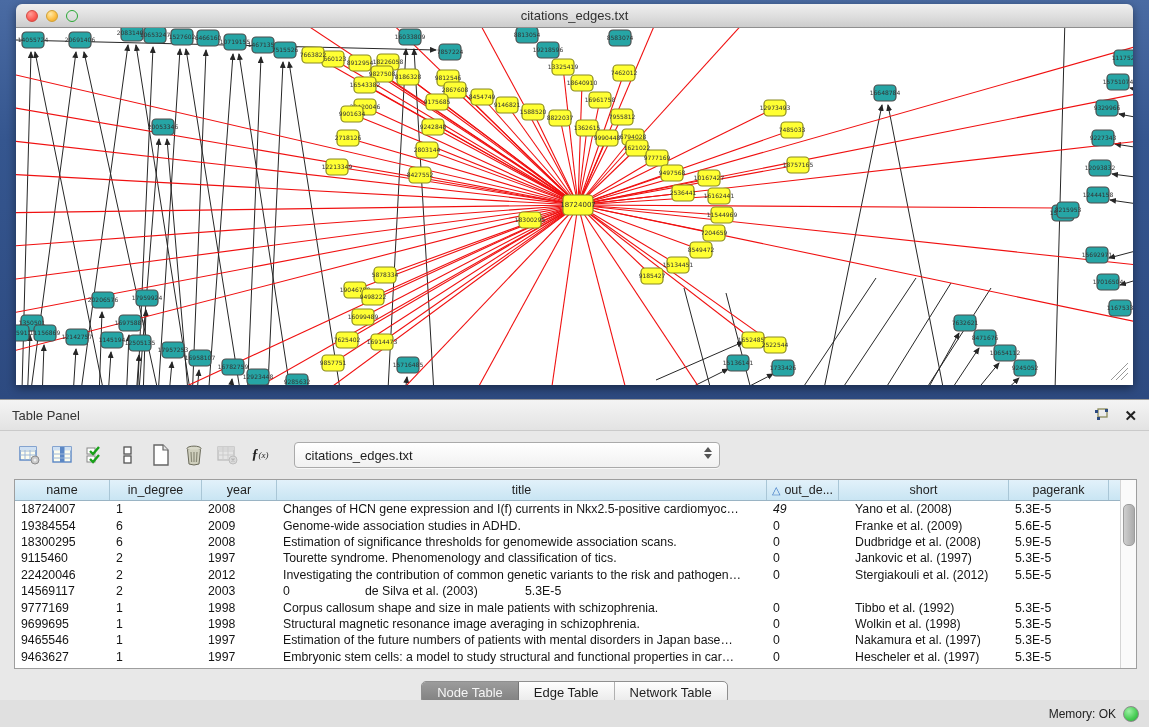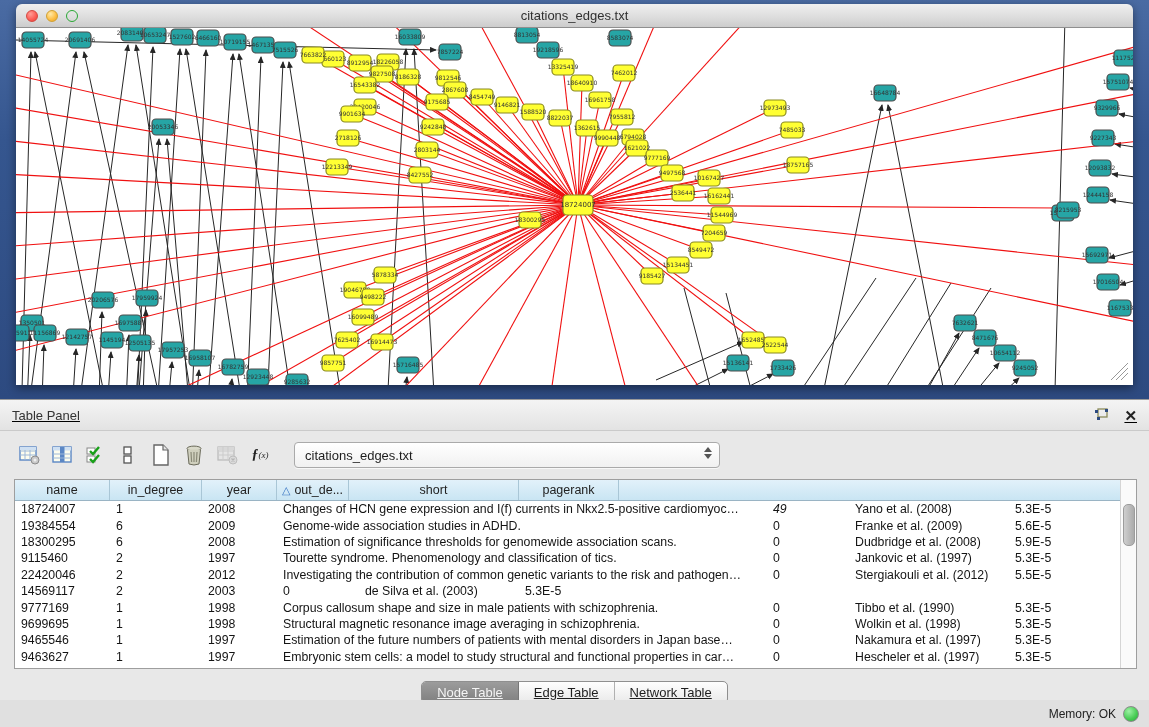--- a/index.html
+++ b/index.html
@@ -20,21 +20,21 @@
   .light.red{background:radial-gradient(circle at 35% 30%,#ff9d96,#fc5b54 60%,#e0443c);border:1px solid #d44840;}
   .light.yellow{background:radial-gradient(circle at 35% 30%,#ffe9a8,#fdbc40 60%,#e0a22e);border:1px solid #d0a033;}
   .light.green{background:radial-gradient(circle at 35% 30%,#9af0a2,#2fc944 60%,#22a635;);border:1px solid #2aa835;}
   .canvas{height:357px;background:#ffffff;position:relative;overflow:hidden;}
   .canvas svg{display:block;}
 
   
   .table-panel{position:absolute;left:0;top:399px;width:1149px;height:301px;
     background:#e8e8e8;border-top:1px solid #9a9a9a;}
   .panel-titlebar{height:30px;display:flex;align-items:center;padding:0 12px;
-    background:linear-gradient(#f4f4f4,#e3e3e3);border-bottom:1px solid #cacaca;text-decoration:underline;}
+    background:linear-gradient(#f4f4f4,#e3e3e3);border-bottom:1px solid #cacaca;}
   .panel-title{font-size:13px;color:#333;}
   .panel-actions{margin-left:auto;display:flex;align-items:center;gap:14px;}
   .float-icon svg{display:block;}
   .close-icon{font-size:15px;font-weight:bold;color:#222;line-height:1;cursor:default;}
 
   .toolbar{display:flex;align-items:center;gap:11px;padding:10px 0 6px 18px;height:28px;}
   .tool-btn{width:22px;height:22px;display:flex;align-items:center;justify-content:center;}
   .fx{font-size:14px;color:#222;font-family:"Liberation Serif",serif;}
   .fx i{font-weight:bold;}
   .fx small{font-size:9px;font-style:italic;}
@@ -55,21 +55,21 @@
   .tbody .tr{display:flex;height:16.4px;align-items:center;}
   .td{font-size:12.3px;color:#141414;padding-left:6px;white-space:nowrap;overflow:hidden;box-sizing:border-box;}
   .vscroll{position:absolute;right:0;top:0;bottom:0;width:15px;background:#fafafa;border-left:1px solid #d5d5d5;}
   .vthumb{position:absolute;top:24px;left:2px;width:10px;height:40px;border-radius:5px;
     background:linear-gradient(90deg,#cfcfcf,#ababab);border:1px solid #9c9c9c;}
 
   .tabbar{display:flex;justify-content:center;margin-top:8px;}
   .seg{display:flex;border:1px solid #8f8f8f;border-radius:5px;overflow:hidden;
     background:linear-gradient(#fefefe,#e9e9e9);box-shadow:0 1px 0 rgba(255,255,255,.8);}
   .seg-btn{padding:0 15px;font-size:13px;color:#1e1e1e;border-right:1px solid #b0b0b0;
-    height:21px;display:flex;align-items:center;text-decoration:underline;}
+    height:21px;display:flex;align-items:center;}
   .seg-btn:last-child{border-right:none;}
   .seg-btn.selected{background:linear-gradient(#9c9c9c,#7f7f7f);color:#f5f5f5;border-right-color:#777;}
 
   .statusbar{position:absolute;left:0;bottom:0;width:1149px;height:27px;background:#e0e0e0;
     display:flex;align-items:center;justify-content:flex-end;padding-right:10px;gap:7px;box-sizing:border-box;}
   .mem-label{font-size:12px;color:#222;text-align:right;}
   .mem-dot{width:14px;height:14px;border-radius:50%;
     background:radial-gradient(circle at 35% 30%,#9df2a4,#45cb52 60%,#2da53e);border:1px solid #8a8a8a;}
 </style>
 </head>
@@ -526,20 +526,21 @@
           <span class="down"></span>
       </span>
     </div>
   </div>
 
   <div class="table-wrap">
     <div class="thead" id="thead">
         <div class="th" style="width: 95px;">name</div>
         <div class="th" style="width: 92px;">in_degree</div>
         <div class="th" style="width: 75px;">year</div>
+        <div class="th" style="width: 490px;">title</div>
         <div class="th" style="width: 72px;"><span class="sort-tri">△</span>out_de...</div>
         <div class="th" style="width: 170px;">short</div>
         <div class="th" style="width: 100px;">pagerank</div>
         <div class="th" style="flex: 1 1 0%; border-right: none;"></div>
       </div>
     <div class="tbody" id="tbody">
         <div class="tr">
           <div class="td" style="width: 95px;">18724007</div>
           <div class="td" style="width: 92px;">1</div>
           <div class="td" style="width: 75px;">2008</div>
@@ -591,21 +592,21 @@
           <div class="td" style="width: 72px;">0</div>
           <div class="td" style="width: 170px; padding-left: 16px;">de Silva et al. (2003)</div>
           <div class="td" style="width: 100px;">5.3E-5</div>
         </div>
         <div class="tr">
           <div class="td" style="width: 95px;">9777169</div>
           <div class="td" style="width: 92px;">1</div>
           <div class="td" style="width: 75px;">1998</div>
           <div class="td" style="width: 490px;">Corpus callosum shape and size in male patients with schizophrenia.</div>
           <div class="td" style="width: 72px;">0</div>
-          <div class="td" style="width: 170px; padding-left: 16px;">Tibbo et al. (1990)</div>
+          <div class="td" style="width: 170px; padding-left: 16px;">Tibbo et al. (1992)</div>
           <div class="td" style="width: 100px;">5.3E-5</div>
         </div>
         <div class="tr">
           <div class="td" style="width: 95px;">9699695</div>
           <div class="td" style="width: 92px;">1</div>
           <div class="td" style="width: 75px;">1998</div>
           <div class="td" style="width: 490px;">Structural magnetic resonance image averaging in schizophrenia.</div>
           <div class="td" style="width: 72px;">0</div>
           <div class="td" style="width: 170px; padding-left: 16px;">Wolkin et al. (1998)</div>
           <div class="td" style="width: 100px;">5.3E-5</div>

